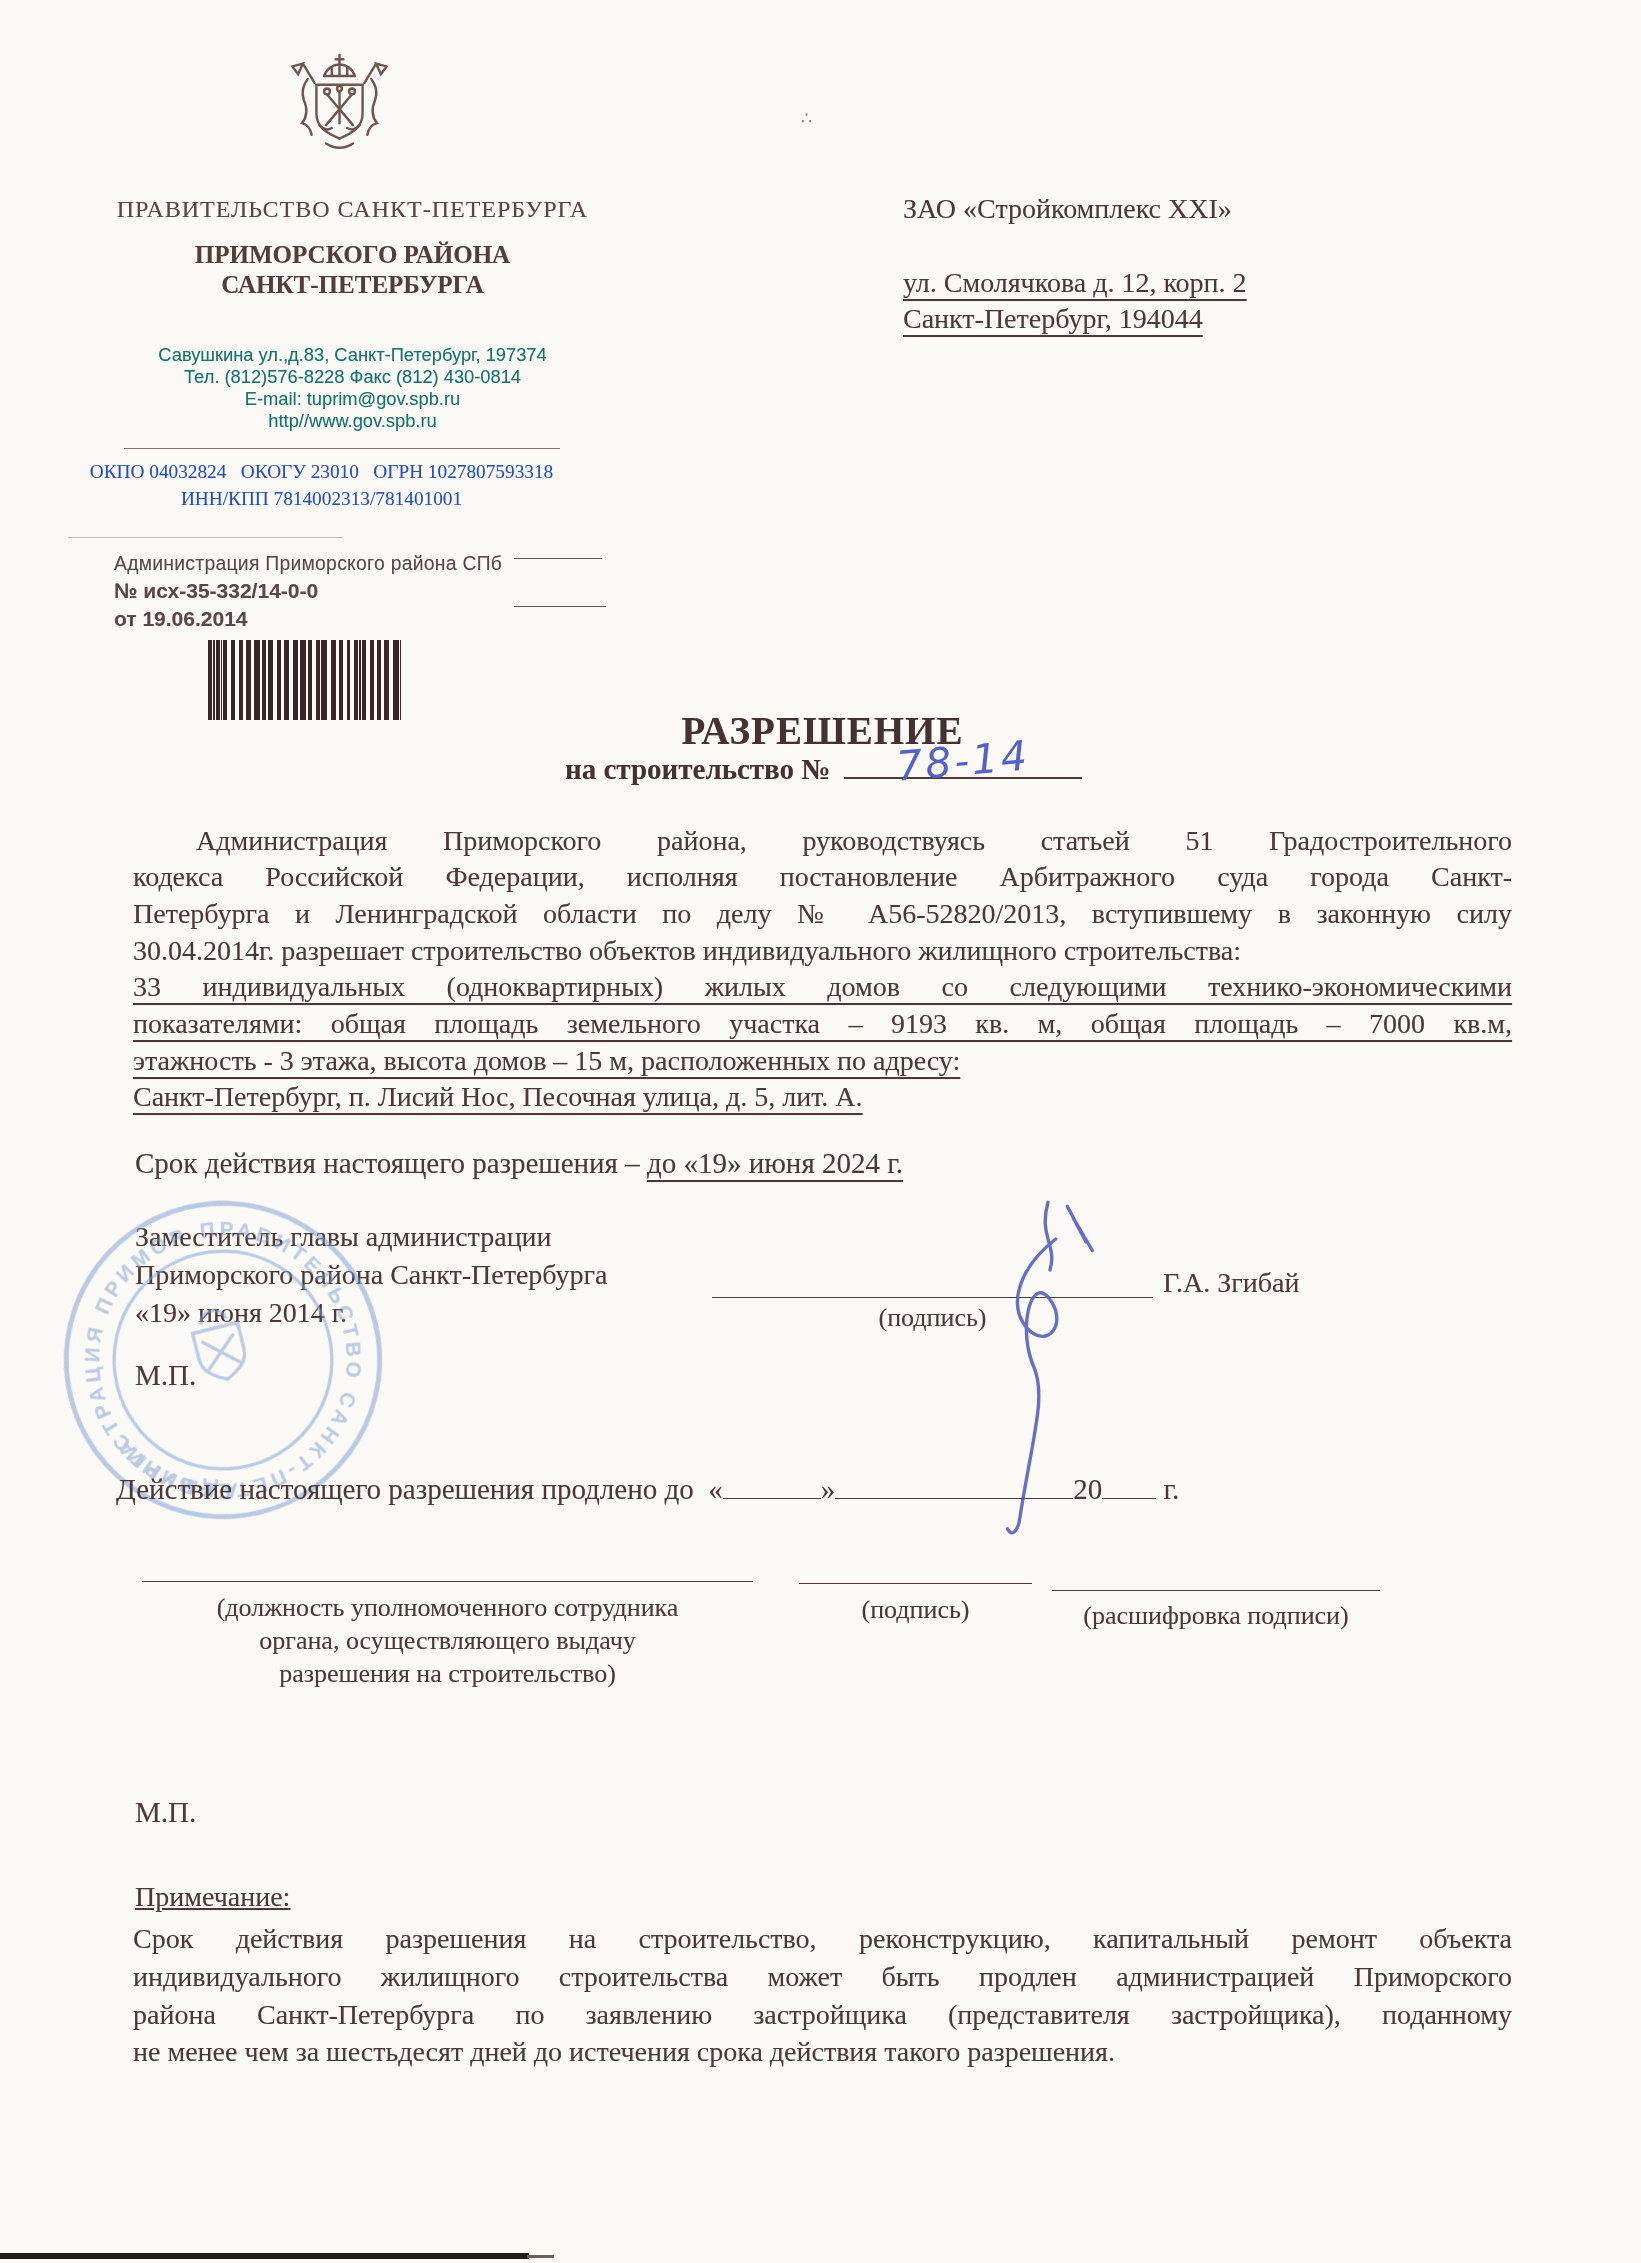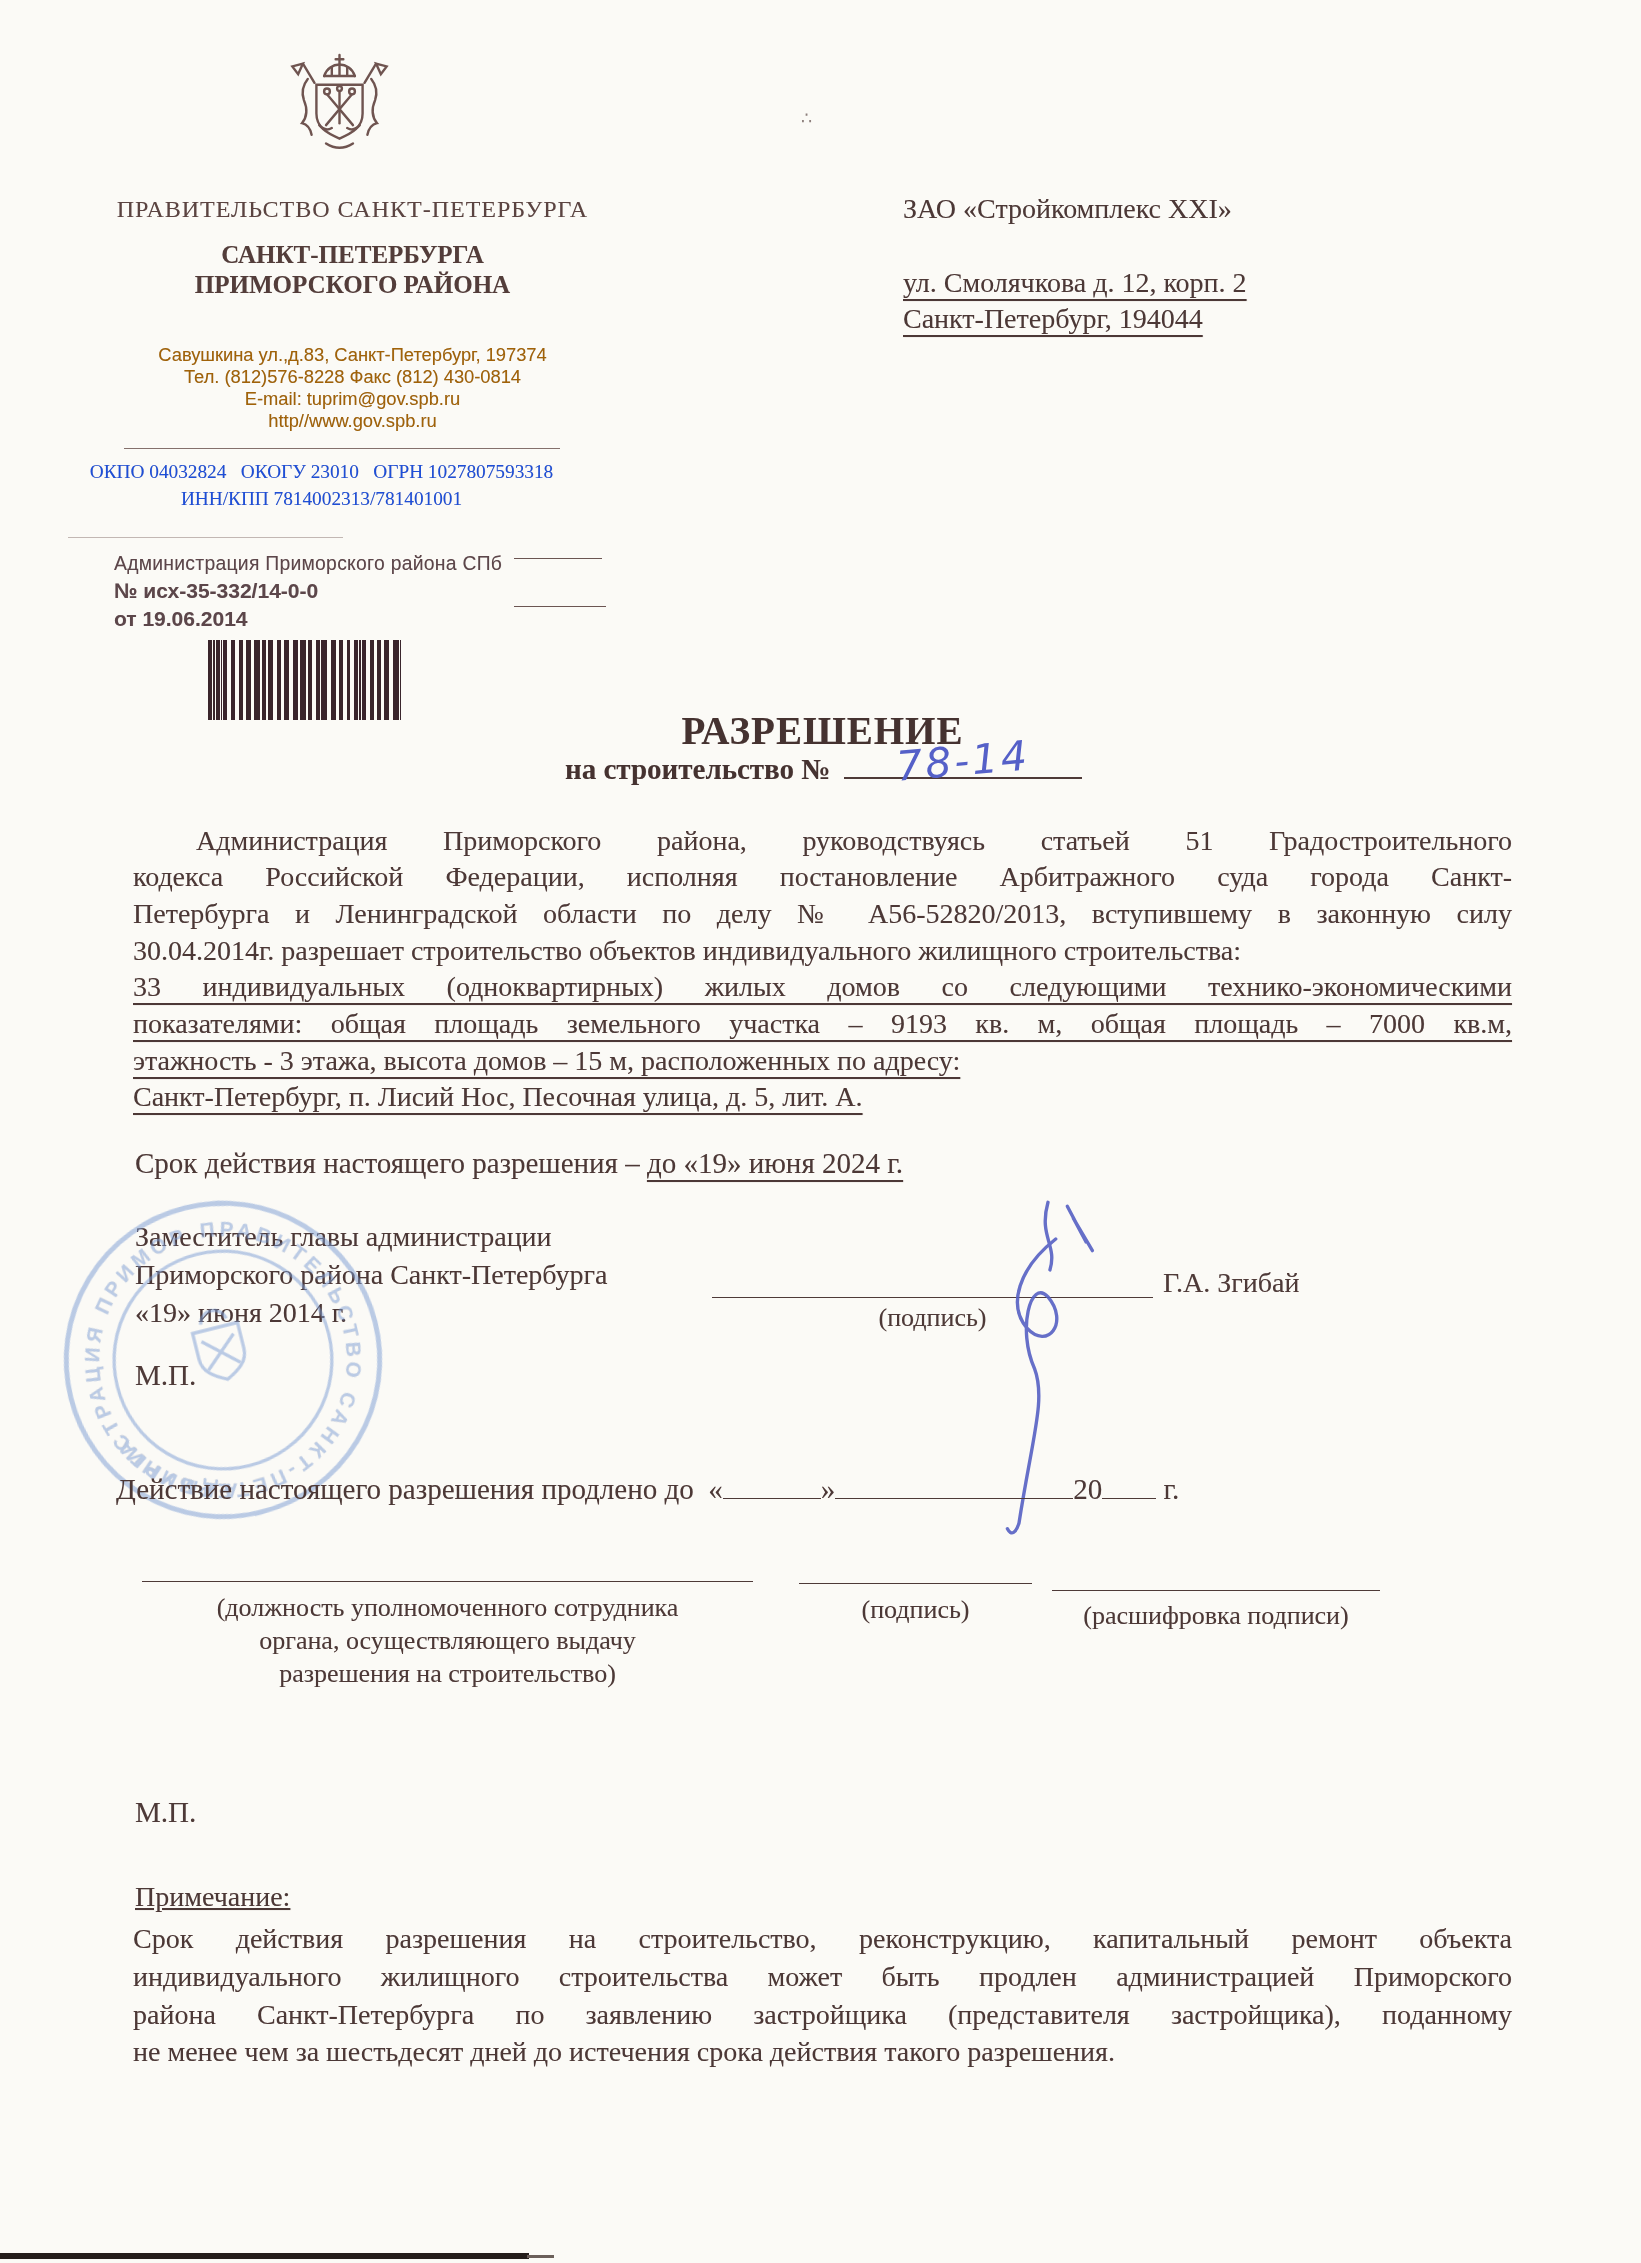--- a/index.html
+++ b/index.html
@@ -15,21 +15,21 @@
     text-shadow:0.2px 0.2px 0.5px rgba(78,58,56,.28);
   }
   
   .coa{position:absolute; left:276px; top:48px; width:127px; height:135px;}
   .artifact{position:absolute; left:801px; top:108px; font-size:17.4px; color:#8d7f7c; text-shadow:none;}
   .lh-gov{position:absolute; left:58px; top:196px; width:589px; text-align:center;
           font-size:24px; letter-spacing:1px; color:#5b4441;}
   .lh-admin{position:absolute; left:58px; top:240px; width:589px; text-align:center;
           font-size:25px; font-weight:bold; line-height:30px; color:#533d3a;}
   .lh-contact{position:absolute; left:58px; top:344px; width:589px; text-align:center;
-          font-family:"Liberation Sans", sans-serif; font-size:18.3px; line-height:22px; color:#a16207;}
+          font-family:"Liberation Sans", sans-serif; font-size:18.3px; line-height:22px; color:#0f766e;}
   .lh-sep{position:absolute; left:124px; top:448px; width:436px; border-top:1.9px solid #84706c;}
   .lh-codes{position:absolute; left:22px; width:599px; text-align:center;
           font-family:Liberation Serif, serif; font-size:19.3px; color:#1d4ed8;}
   
   .rcp{position:absolute; left:903px; font-size:28px; color:#4c3836;}
   .u{text-decoration:underline; text-decoration-thickness:1.9px; text-underline-offset:6.8px;}
   
   .reg-topline{position:absolute; left:68px; top:537px; width:275px; border-top:1.9px solid #93807c; opacity:.55;}
   .reg{position:absolute; left:114px; font-family:"Liberation Sans", sans-serif; color:#5c464a;}
   .reg-org{top:553px; font-size:19.3px; letter-spacing:0.3px;}
@@ -100,22 +100,22 @@
     <path d="M79,46 L52,78 M58,81 q-7,4 -13,-3"></path>
     <circle cx="66" cy="40" r="2.5"></circle>
     <path d="M66,43 v33"></path>
     <path d="M52,97 q14,9 28,0"></path>
   </svg>
 
   <span class="artifact">∴</span>
 
   <div class="lh-gov">ПРАВИТЕЛЬСТВО САНКТ-ПЕТЕРБУРГА</div>
   <div class="lh-admin">
+    <div>ПРИМОРСКОГО РАЙОНА</div>
     <div>САНКТ-ПЕТЕРБУРГА</div>
-    <div>ПРИМОРСКОГО РАЙОНА</div>
   </div>
   <div class="lh-contact">
     <div>Савушкина ул.,д.83, Санкт-Петербург, 197374</div>
     <div>Тел. (812)576-8228 Факс (812) 430-0814</div>
     <div>E-mail: tuprim@gov.spb.ru</div>
     <div>http//www.gov.spb.ru</div>
   </div>
   <div class="lh-sep"></div>
   <div class="lh-codes" style="top:461px">ОКПО 04032824&nbsp;&nbsp; ОКОГУ 23010&nbsp;&nbsp; ОГРН 1027807593318</div>
   <div class="lh-codes" style="top:488px">ИНН/КПП 7814002313/781401001</div>

